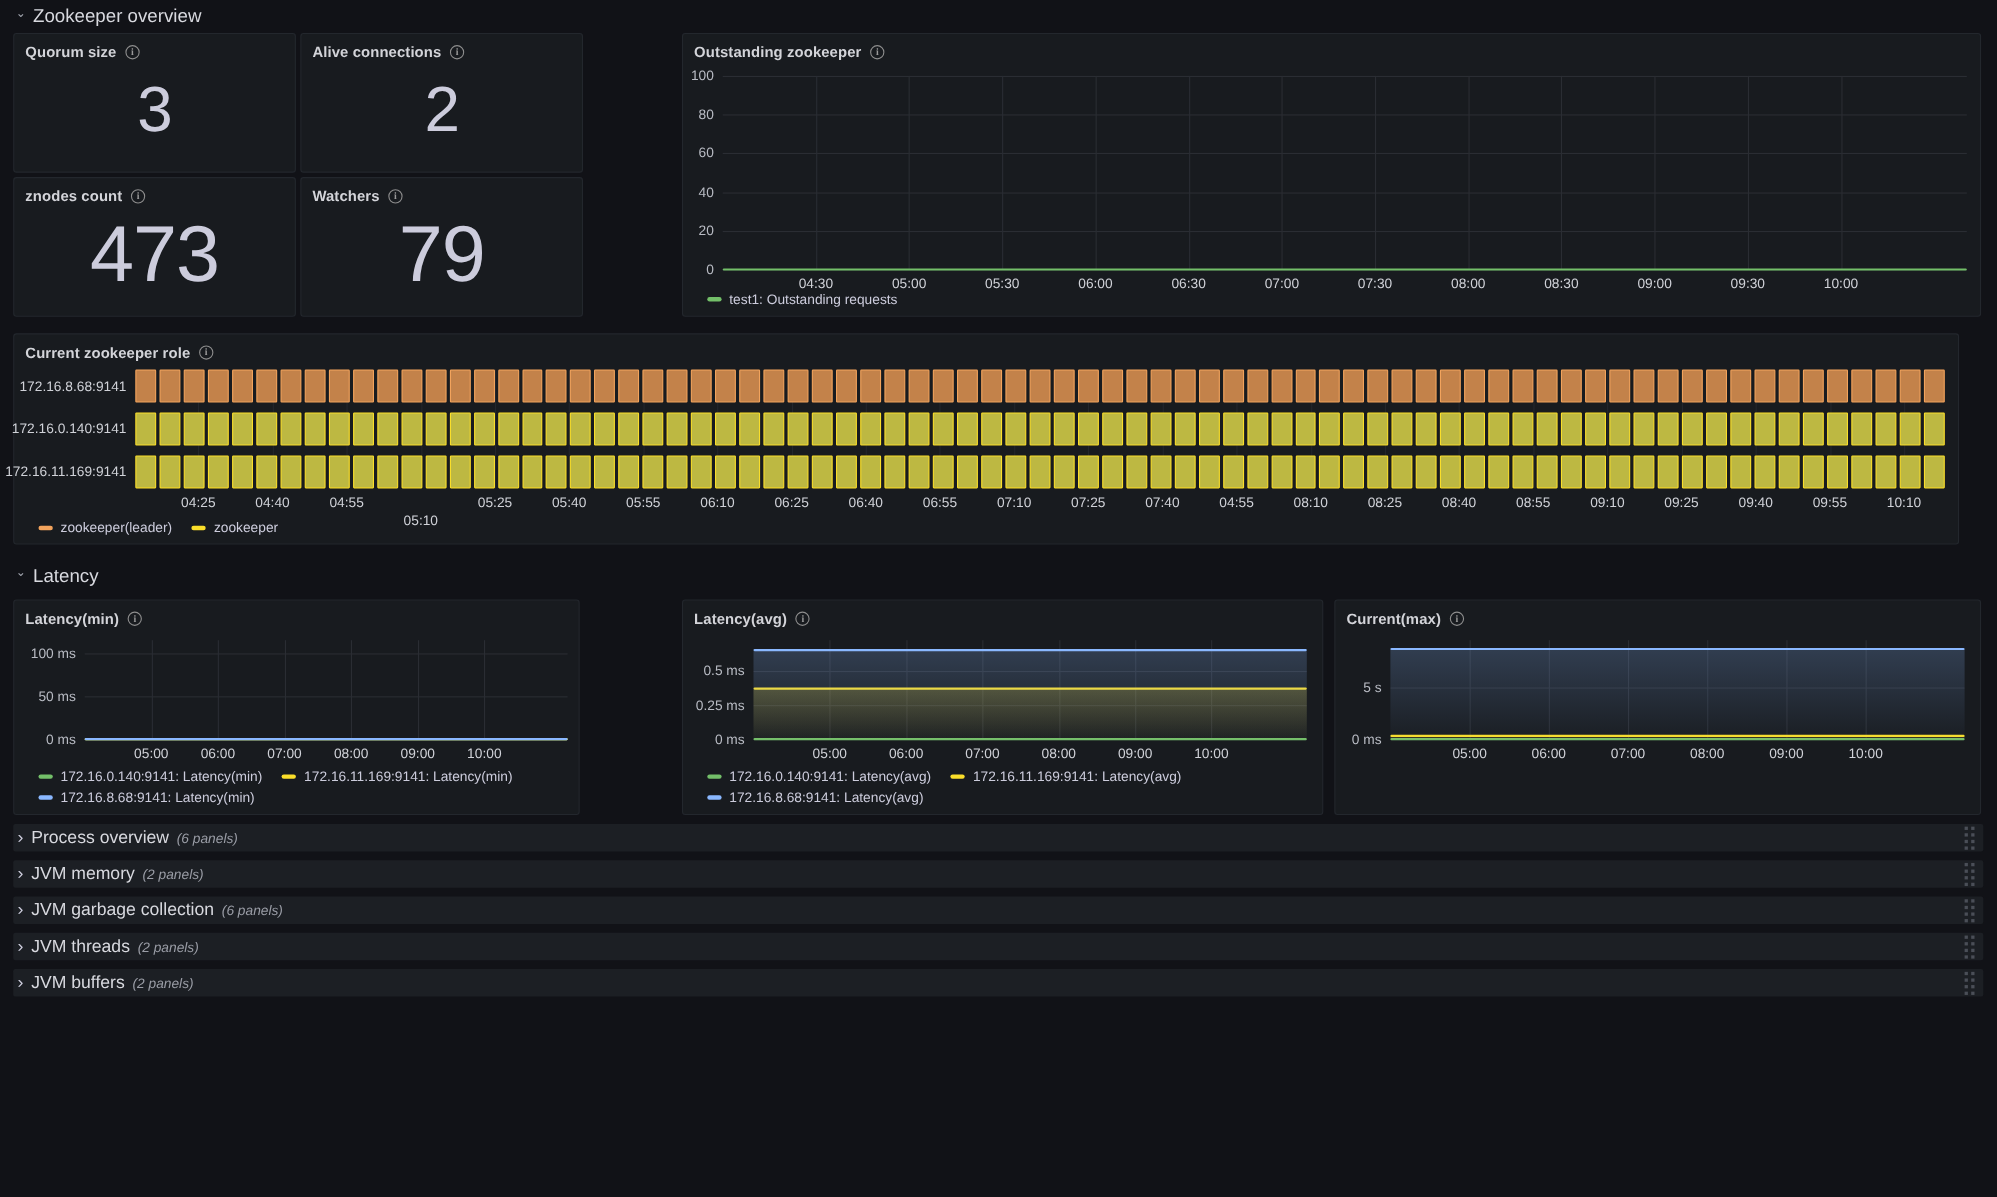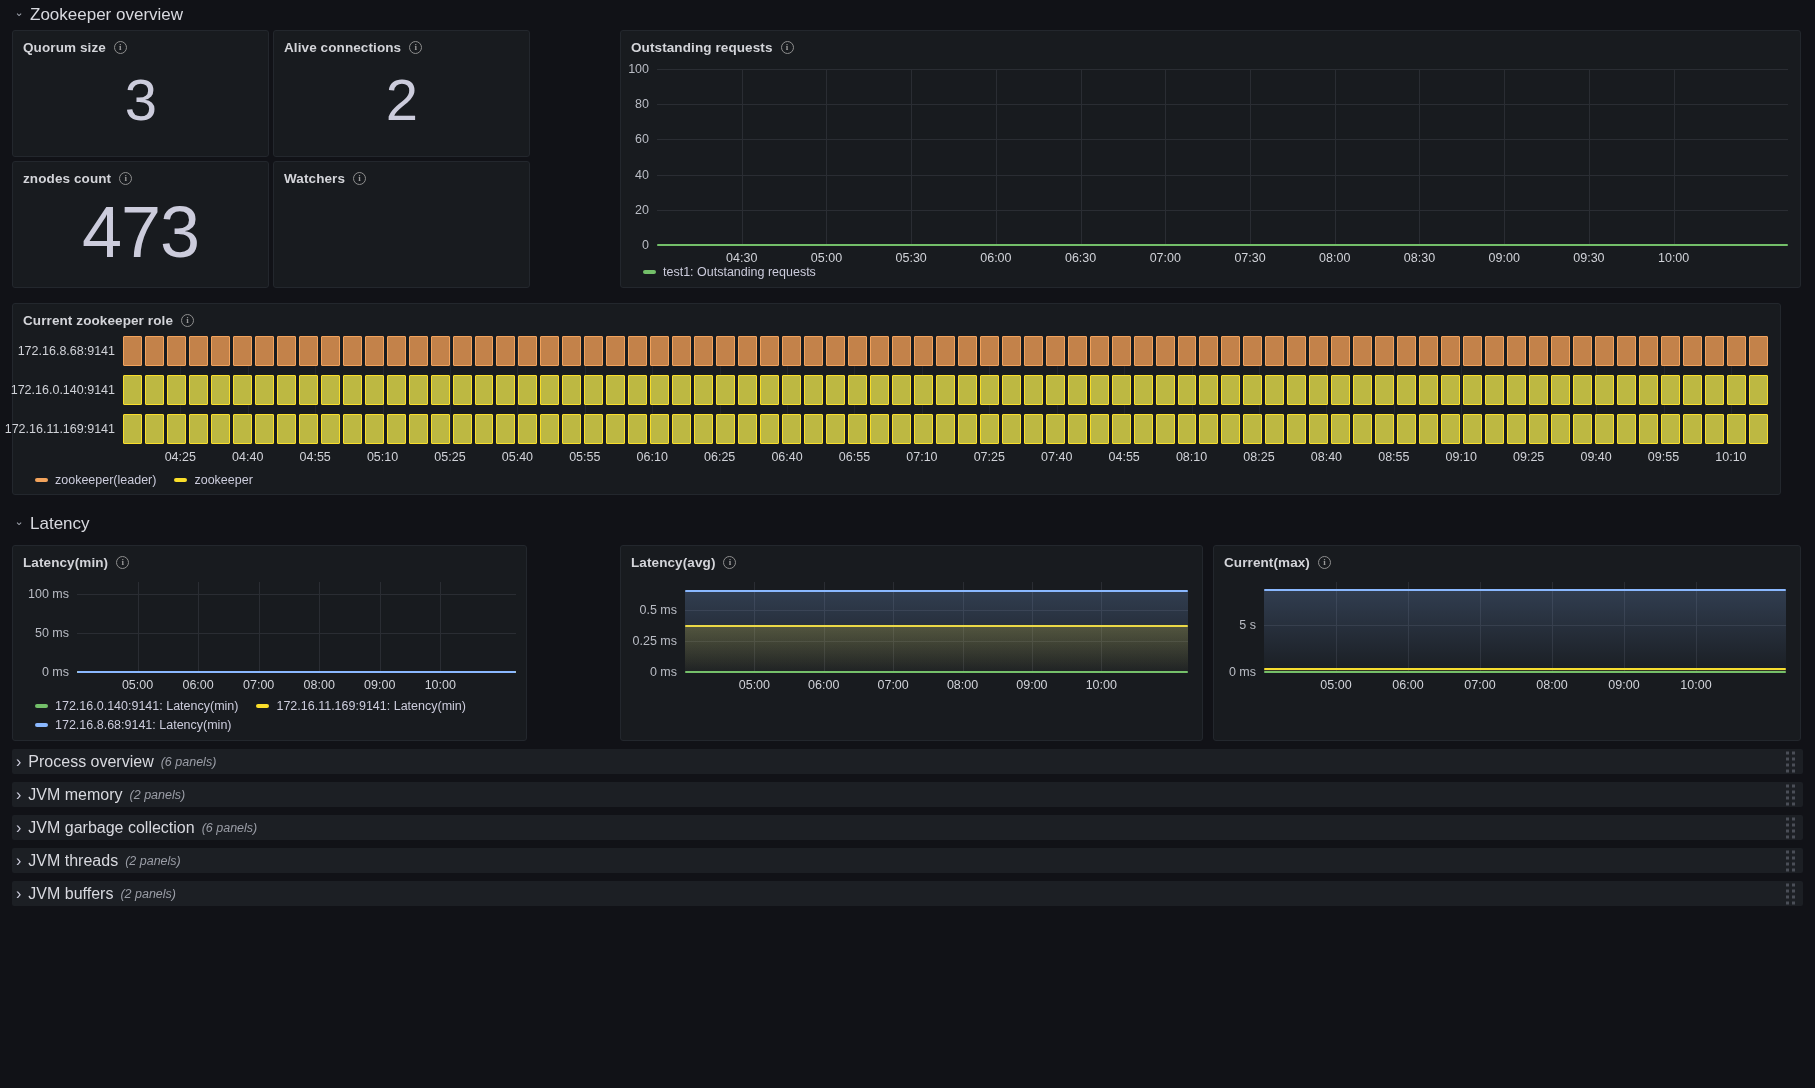--- a/index.html
+++ b/index.html
@@ -144,25 +144,26 @@
         <span class="info-icon"></span>
       </div>
       <div class="stat-val" style="font-size:72px;">473</div>
     </div>
 
     <div class="panel p-watchers">
       <div class="panel-title">
         <span>Watchers</span>
         <span class="info-icon"></span>
       </div>
+      <div class="stat-val" style="font-size:72px;">79</div>
     </div>
 
     <div class="panel p-outreq">
       <div class="panel-title">
-        <span>Outstanding requests</span>
+        <span>Outstanding zookeeper</span>
         <span class="info-icon"></span>
       </div>
       <div class="plot" id="outreq-plot" style="left:36px; top:38px; right:12px; height:176px;">
           <div class="gl-h" style="top: 176px;"></div>
           <div class="ytick" style="top: 176px; right: calc(100% + 8px);">0</div>
           <div class="gl-h" style="top: 140.8px;"></div>
           <div class="ytick" style="top: 140.8px; right: calc(100% + 8px);">20</div>
           <div class="gl-h" style="top: 105.6px;"></div>
           <div class="ytick" style="top: 105.6px; right: calc(100% + 8px);">40</div>
           <div class="gl-h" style="top: 70.4px;"></div>
@@ -471,21 +472,21 @@
         </div>
       <div id="role-ylabels">
           <div class="tl-label" style="top: 47px; right: calc(100% - 102px); position: absolute;">172.16.8.68:9141</div>
           <div class="tl-label" style="top: 86px; right: calc(100% - 102px); position: absolute;">172.16.0.140:9141</div>
           <div class="tl-label" style="top: 125px; right: calc(100% - 102px); position: absolute;">172.16.11.169:9141</div>
         </div>
       <div id="role-xaxis" style="position: absolute; left: 110px; right: 12px; top: 146px; height: 16px;">
           <div class="xtick" style="left: 3.48361%; top: 0px;">04:25</div>
           <div class="xtick" style="left: 7.58197%; top: 0px;">04:40</div>
           <div class="xtick" style="left: 11.6803%; top: 0px;">04:55</div>
-          <div class="xtick" style="left: 15.7787%; top: 0px;">05:10</div>
+          <div class="xtick" style="left: 15.7787%; top: 16px;">05:10</div>
           <div class="xtick" style="left: 19.877%; top: 0px;">05:25</div>
           <div class="xtick" style="left: 23.9754%; top: 0px;">05:40</div>
           <div class="xtick" style="left: 28.0738%; top: 0px;">05:55</div>
           <div class="xtick" style="left: 32.1721%; top: 0px;">06:10</div>
           <div class="xtick" style="left: 36.2705%; top: 0px;">06:25</div>
           <div class="xtick" style="left: 40.3689%; top: 0px;">06:40</div>
           <div class="xtick" style="left: 44.4672%; top: 0px;">06:55</div>
           <div class="xtick" style="left: 48.5656%; top: 0px;">07:10</div>
           <div class="xtick" style="left: 52.6639%; top: 0px;">07:25</div>
           <div class="xtick" style="left: 56.7623%; top: 0px;">07:40</div>
@@ -587,20 +588,34 @@
           <div class="gl-v" style="left: 68.9655%;"></div>
           <div class="xtick" style="left: 68.9655%; top: 96px;">09:00</div>
           <div class="gl-v" style="left: 82.7586%;"></div>
           <div class="xtick" style="left: 82.7586%; top: 96px;">10:00</div>
           <div class="series-line" style="top: 89px; background: rgb(115, 191, 105);"></div>
           <div style="position: absolute; left: 0px; right: 0px; top: 43.75px; height: 46.25px; background: linear-gradient(rgba(250, 222, 42, 0.22), rgba(250, 222, 42, 0.02));"></div>
           <div class="series-line" style="top: 42.75px; background: rgb(250, 222, 42);"></div>
           <div style="position: absolute; left: 0px; right: 0px; top: 8.75px; height: 81.25px; background: linear-gradient(rgba(138, 184, 255, 0.22), rgba(138, 184, 255, 0.02));"></div>
           <div class="series-line" style="top: 7.75px; background: rgb(138, 184, 255);"></div>
         </div>
+      <div class="legend" id="lavg-legend" style="left:22px; bottom:8px; max-width:545px;">
+          <div class="lg-item">
+            <span class="lg-swatch" style="background: rgb(115, 191, 105);"></span>
+            <span>172.16.0.140:9141: Latency(avg)</span>
+          </div>
+          <div class="lg-item">
+            <span class="lg-swatch" style="background: rgb(250, 222, 42);"></span>
+            <span>172.16.11.169:9141: Latency(avg)</span>
+          </div>
+          <div class="lg-item">
+            <span class="lg-swatch" style="background: rgb(138, 184, 255);"></span>
+            <span>172.16.8.68:9141: Latency(avg)</span>
+          </div>
+        </div>
     </div>
 
     <div class="panel p-lmax">
       <div class="panel-title">
         <span>Current(max)</span>
         <span class="info-icon"></span>
       </div>
       <div class="plot" id="lmax-plot" style="left:50px; top:36px; right:14px; height:90px;">
           <div class="gl-h" style="top: 90px;"></div>
           <div class="ytick" style="top: 90px; right: calc(100% + 8px);">0 ms</div>

